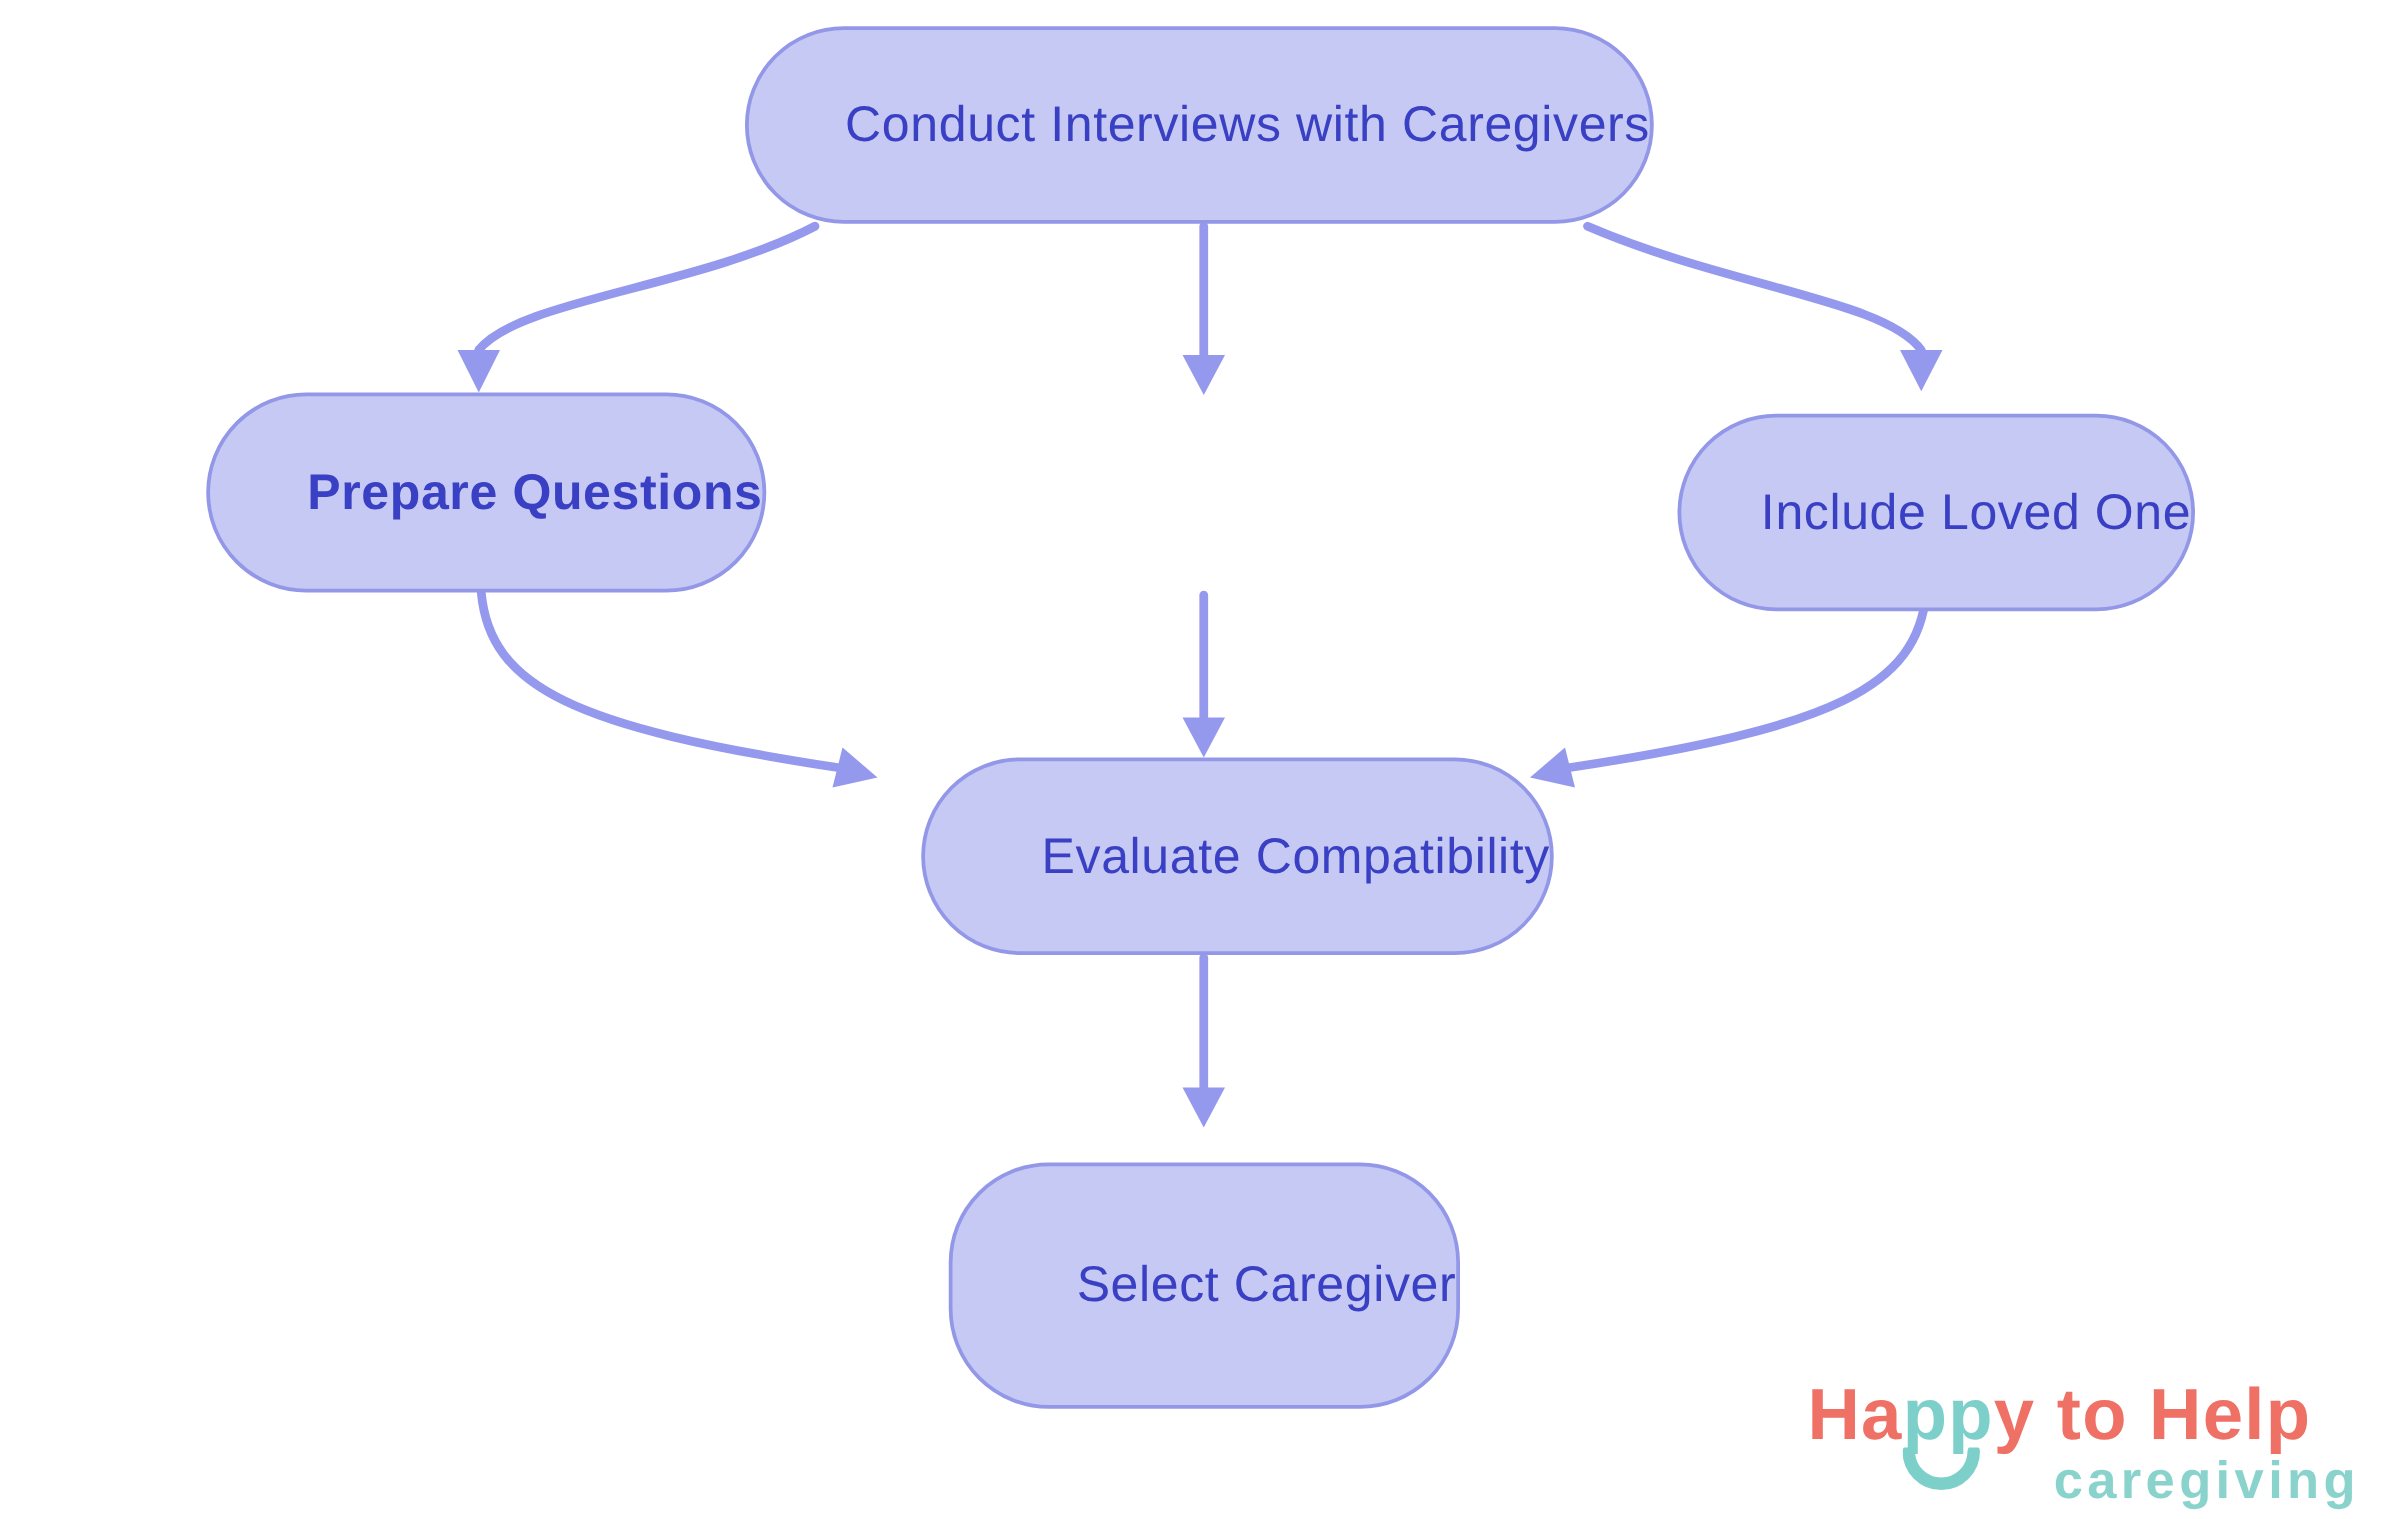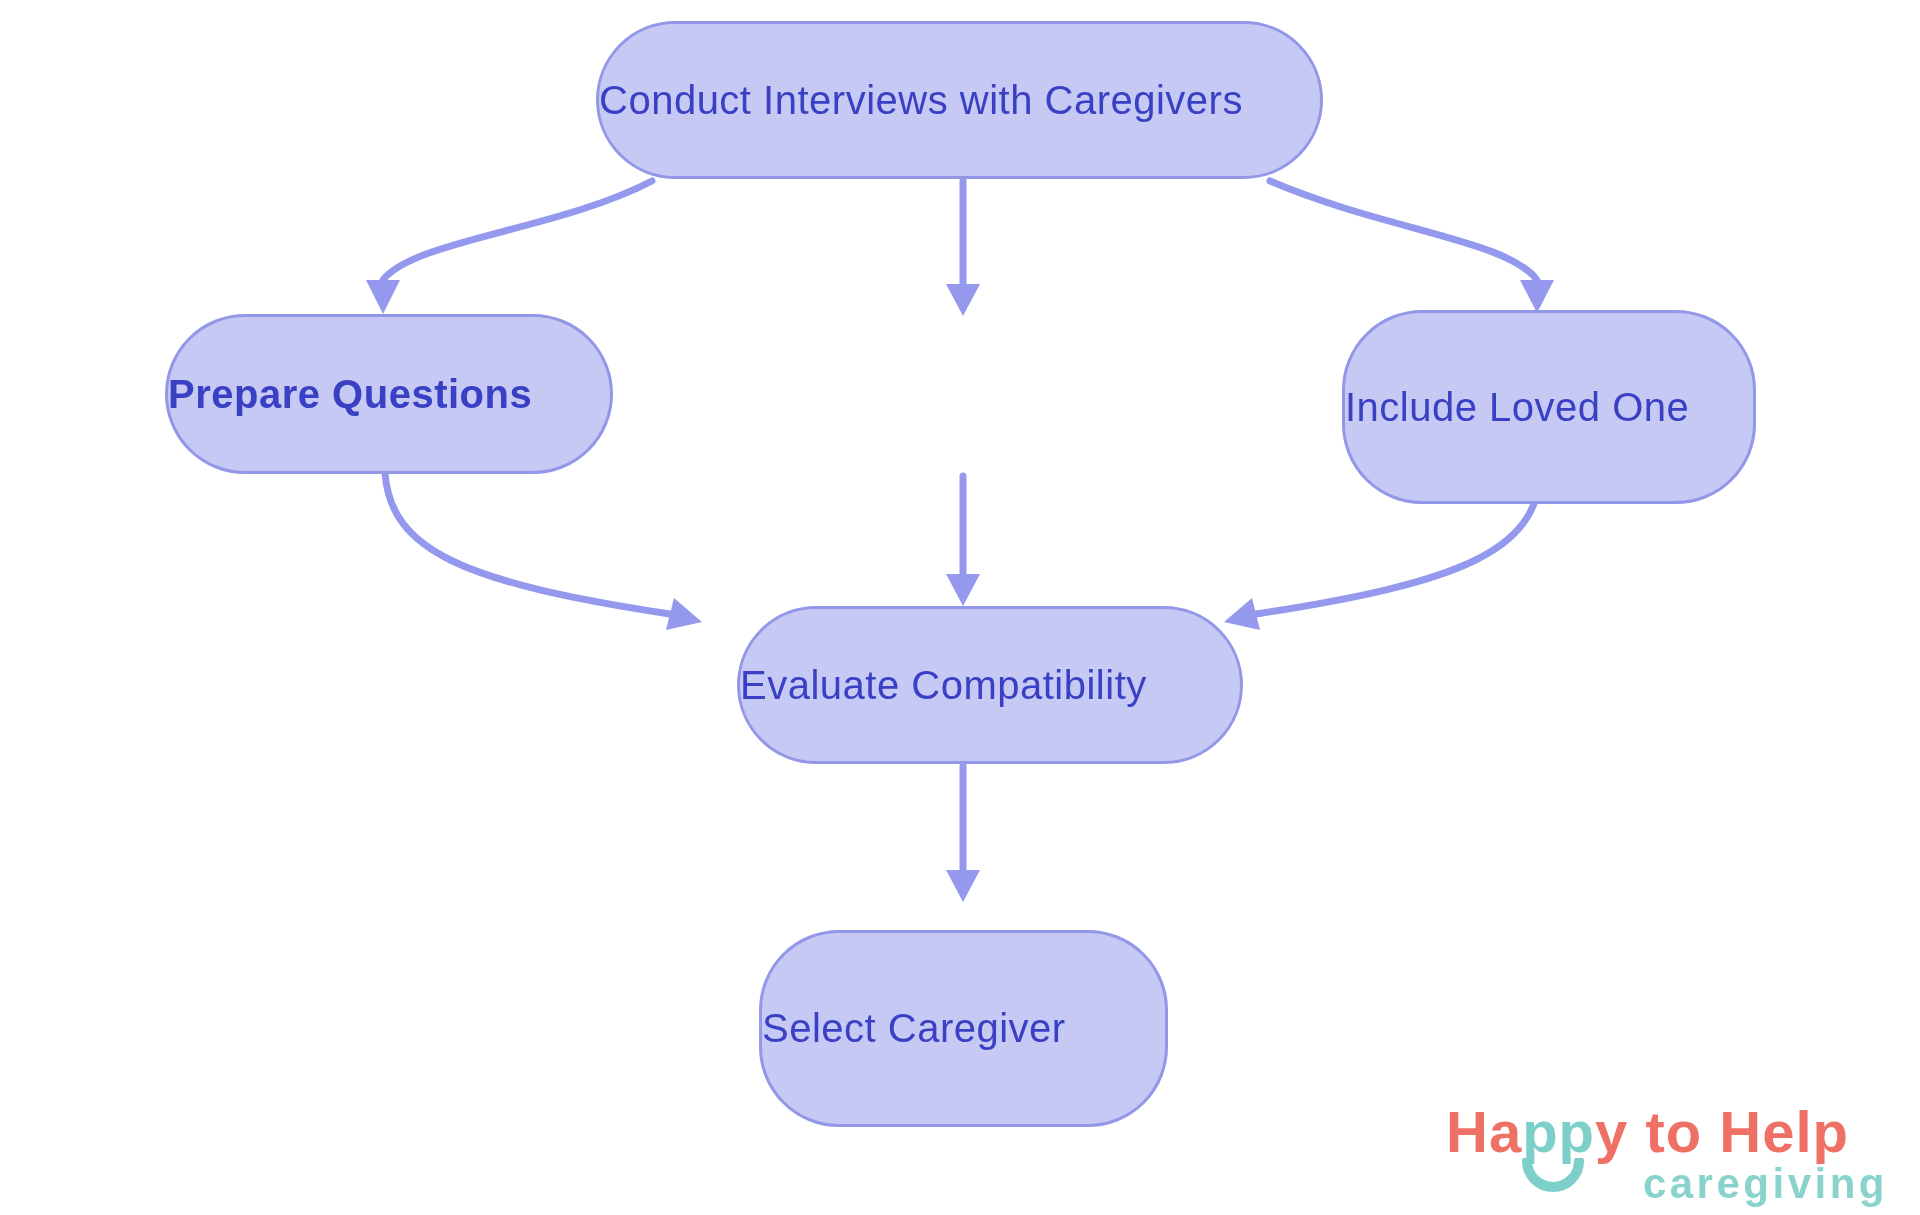--- a/index.html
+++ b/index.html
@@ -18,21 +18,21 @@
     height: 1215px;
   }
   .node {
     position: absolute;
     box-sizing: border-box;
     background: #c6c9f4;
     border: 3px solid #9397e8;
     border-radius: 80px;
     display: flex;
     align-items: center;
-    justify-content: flex-start;
+    justify-content: flex-end;
     color: #3a40c4;
     font-size: 40px;
     letter-spacing: 0.5px;
     white-space: nowrap;
   }
   .edge-path {
     fill: none;
     stroke: #9599ee;
     stroke-width: 7;
     stroke-linecap: round;
@@ -118,21 +118,21 @@
 
   <div class="node" style="left:596px; top:21px; width:727px; height:158px;">
     <span>Conduct Interviews with Caregivers</span>
   </div>
 
   <div class="node" style="left:165px; top:314px; width:448px; height:160px;font-weight:bold;">
     <span>Prepare Questions</span>
   </div>
 
 
-  <div class="node" style="left:1342px; top:310px; width:414px; height:194px;">
+  <div class="node" style="left:1342px; top:331px; width:414px; height:158px;">
     <span>Include Loved One</span>
   </div>
 
   <div class="node" style="left:737px; top:606px; width:506px; height:158px;">
     <span>Evaluate Compatibility</span>
   </div>
 
   <div class="node" style="left:759px; top:930px; width:409px; height:197px;">
     <span>Select Caregiver</span>
   </div>

